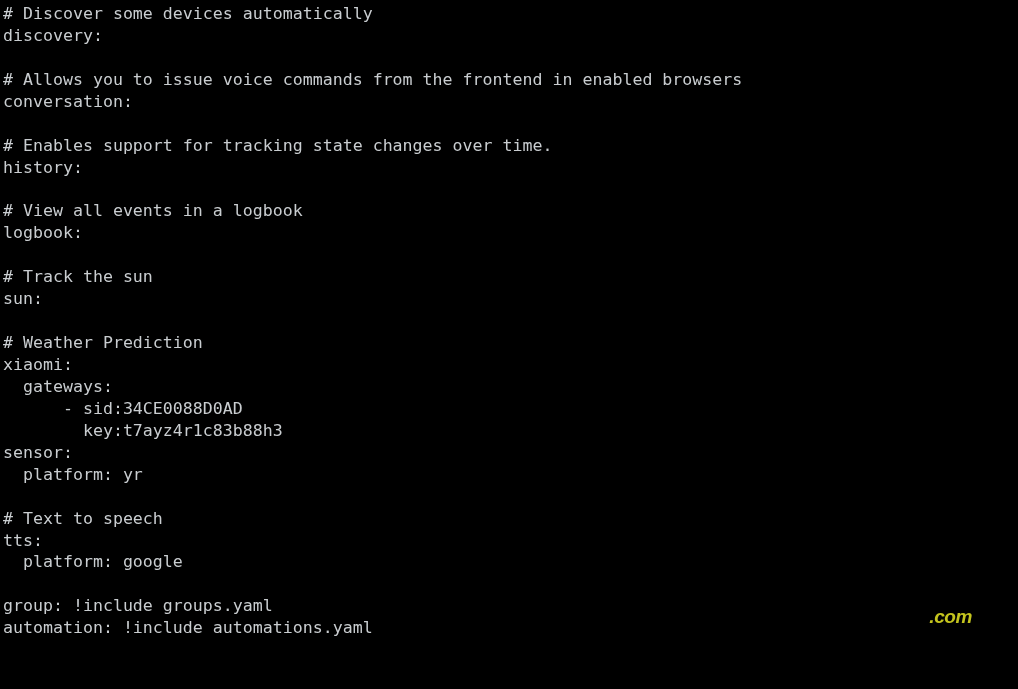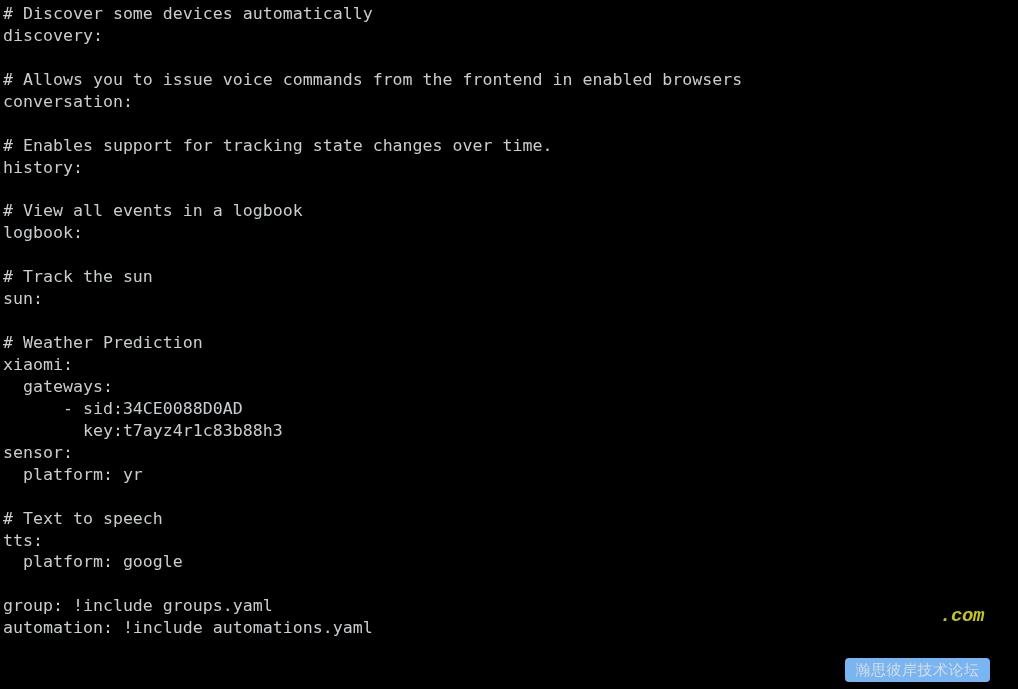--- a/index.html
+++ b/index.html
@@ -40,23 +40,23 @@
   #watermark {
     position: absolute;
     right: 26px;
     bottom: 6px;
     width: 152px;
     height: 78px;
     user-select: none;
   }
   #wm-com {
     position: absolute;
-    right: 8px;
+    right: 20px;
     top: 2px;
-    font-family: Liberation Mono, monospace;
+    font-family: Liberation Sans, sans-serif;
     font-style: italic;
     font-weight: bold;
     font-size: 19px;
     line-height: 19px;
     color: #c4c41e;
     letter-spacing: -0.4px;
   }
   #wm-name {
     position: absolute;
     left: 0px;
@@ -92,18 +92,15 @@
 </style>
 </head>
 <body>
 
 <div id="screen">
 
   <div id="terminal"><div class="line"># Discover some devices automatically</div><div class="line">discovery:</div><div class="line blank">&nbsp;</div><div class="line"># Allows you to issue voice commands from the frontend in enabled browsers</div><div class="line">conversation:</div><div class="line blank">&nbsp;</div><div class="line"># Enables support for tracking state changes over time.</div><div class="line">history:</div><div class="line blank">&nbsp;</div><div class="line"># View all events in a logbook</div><div class="line">logbook:</div><div class="line blank">&nbsp;</div><div class="line"># Track the sun</div><div class="line">sun:</div><div class="line blank">&nbsp;</div><div class="line"># Weather Prediction</div><div class="line">xiaomi:</div><div class="line">  gateways:</div><div class="line">      - sid:34CE0088D0AD</div><div class="line">        key:t7ayz4r1c83b88h3</div><div class="line">sensor:</div><div class="line">  platform: yr</div><div class="line blank">&nbsp;</div><div class="line"># Text to speech</div><div class="line">tts:</div><div class="line">  platform: google</div><div class="line blank">&nbsp;</div><div class="line">group: !include groups.yaml</div><div class="line">automation: !include automations.yaml</div></div>
 
   <div id="watermark">
     <div id="wm-com">.com</div>
-    <div id="wm-bar">
-      <span id="wm-bar-text">瀚思彼岸技术论坛</span>
-    </div>
   </div>
 
 </div>
 
 </body></html>

